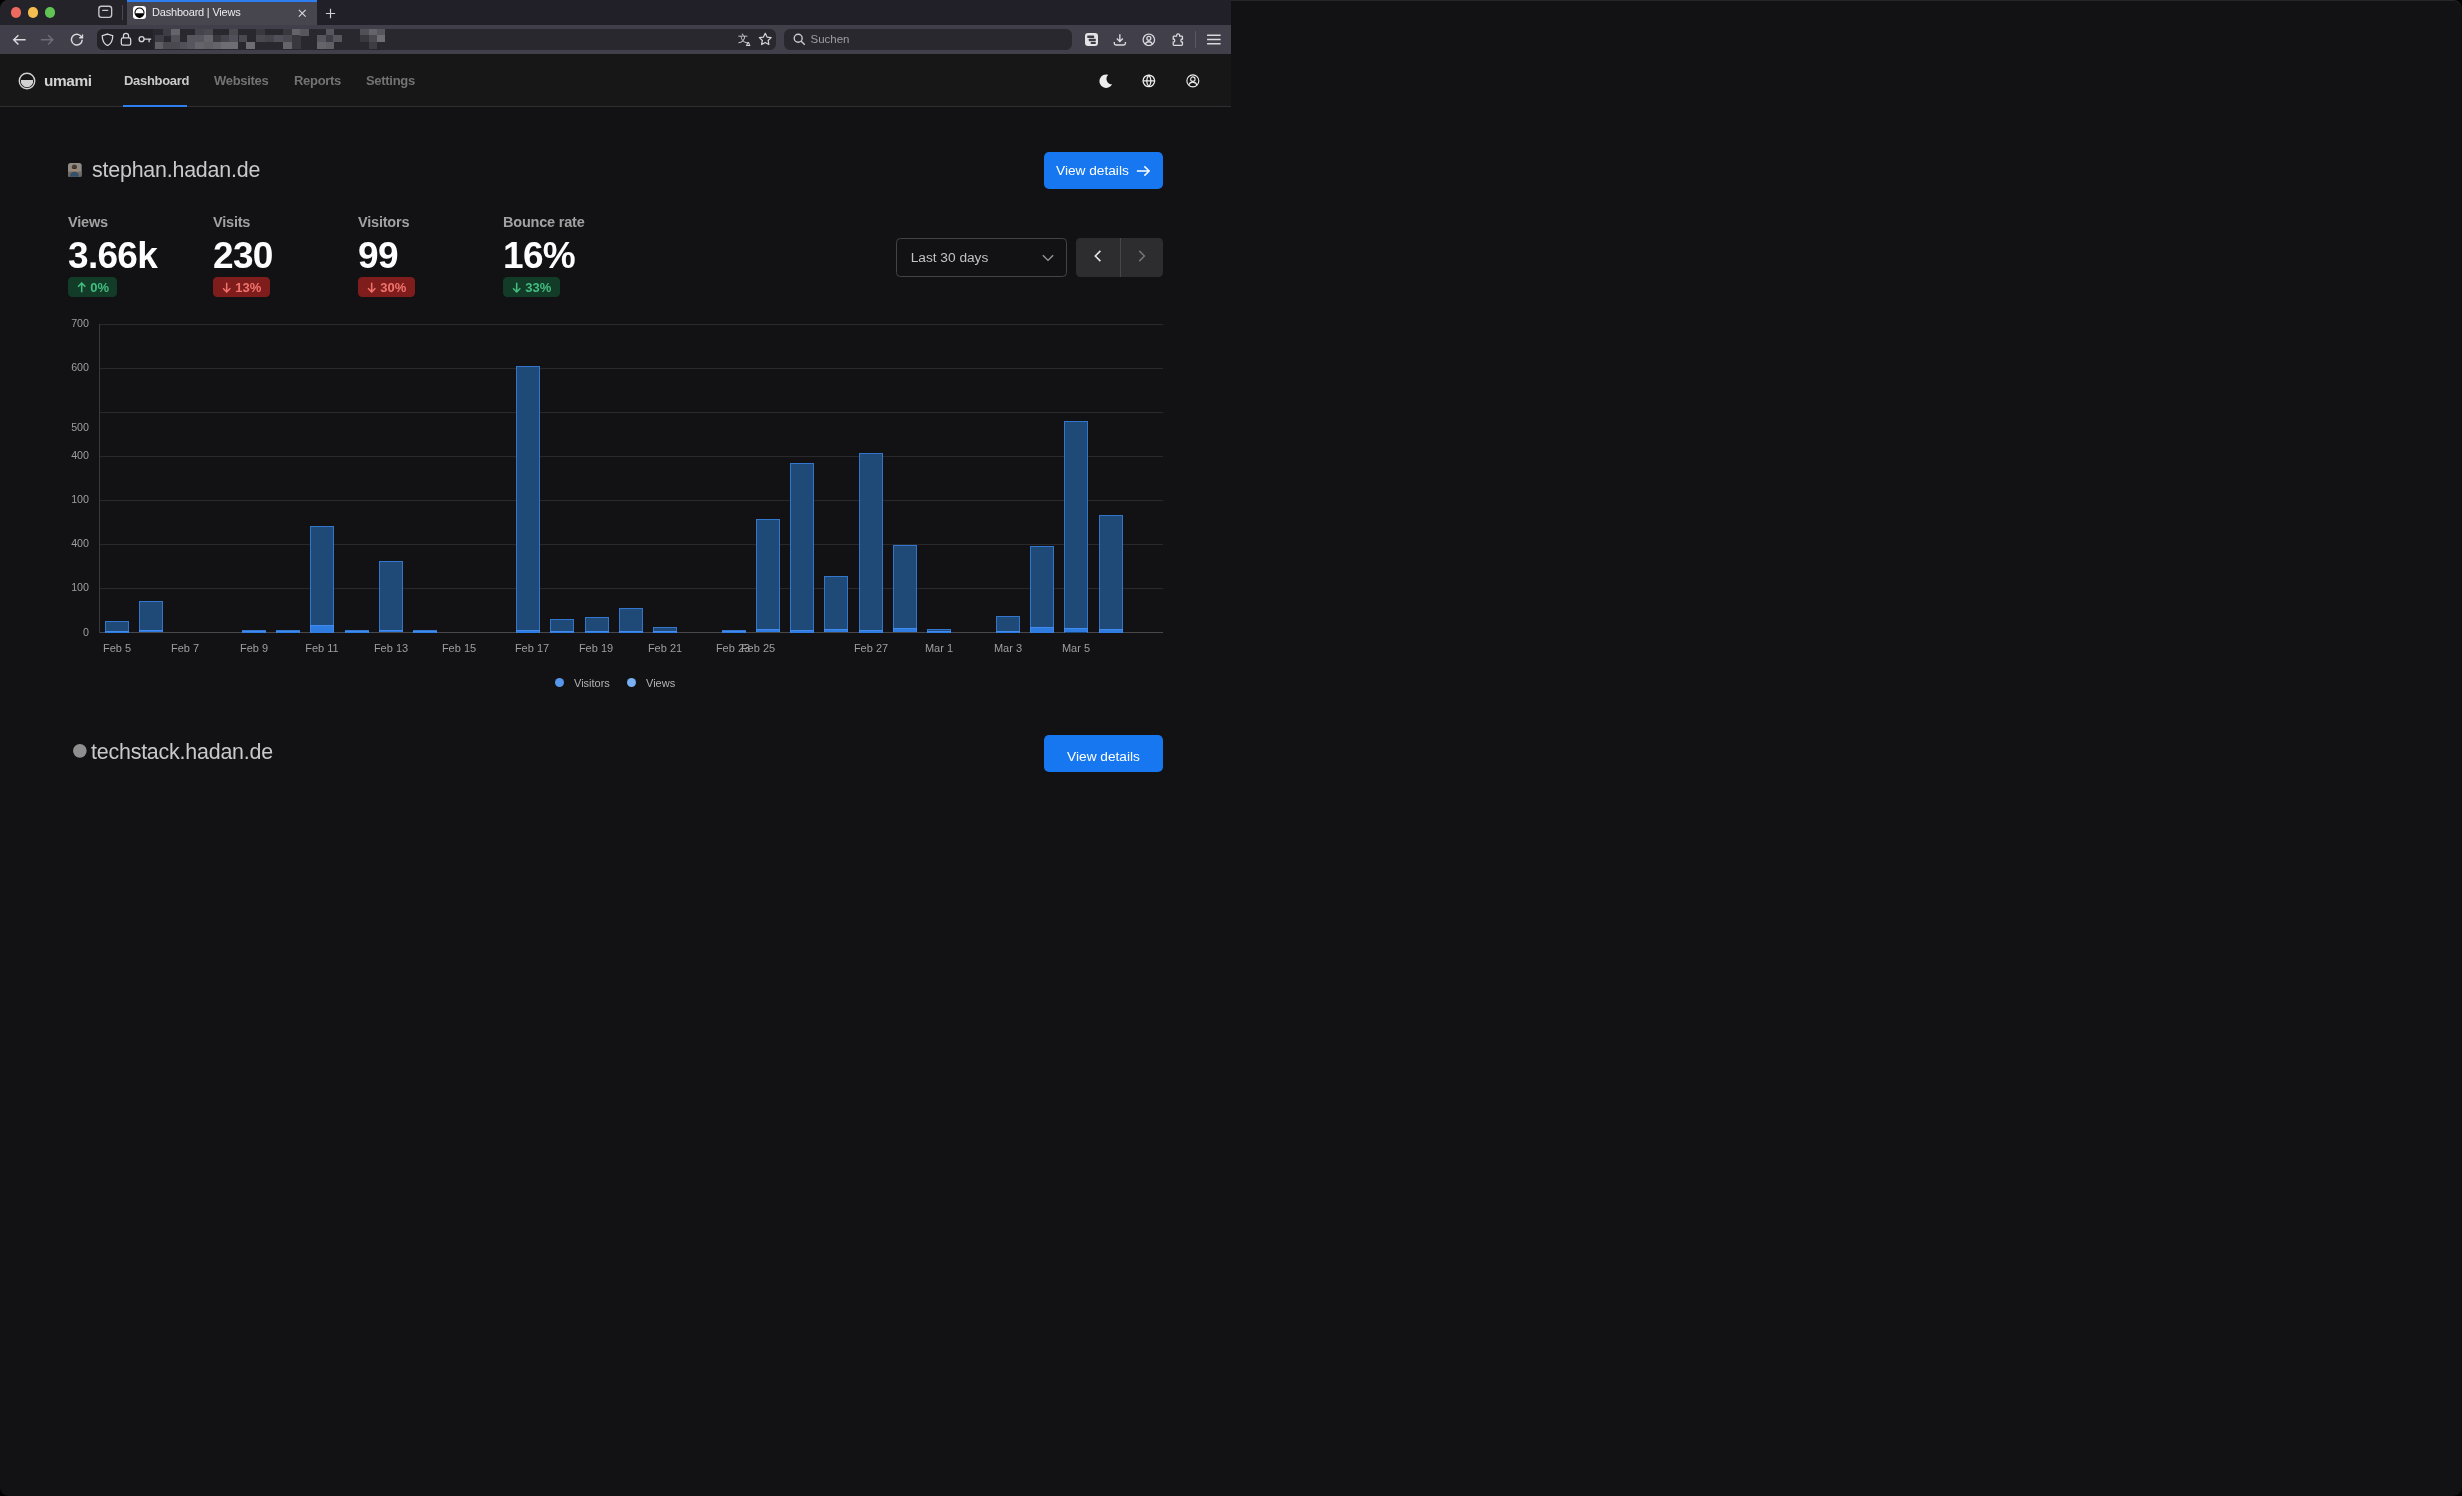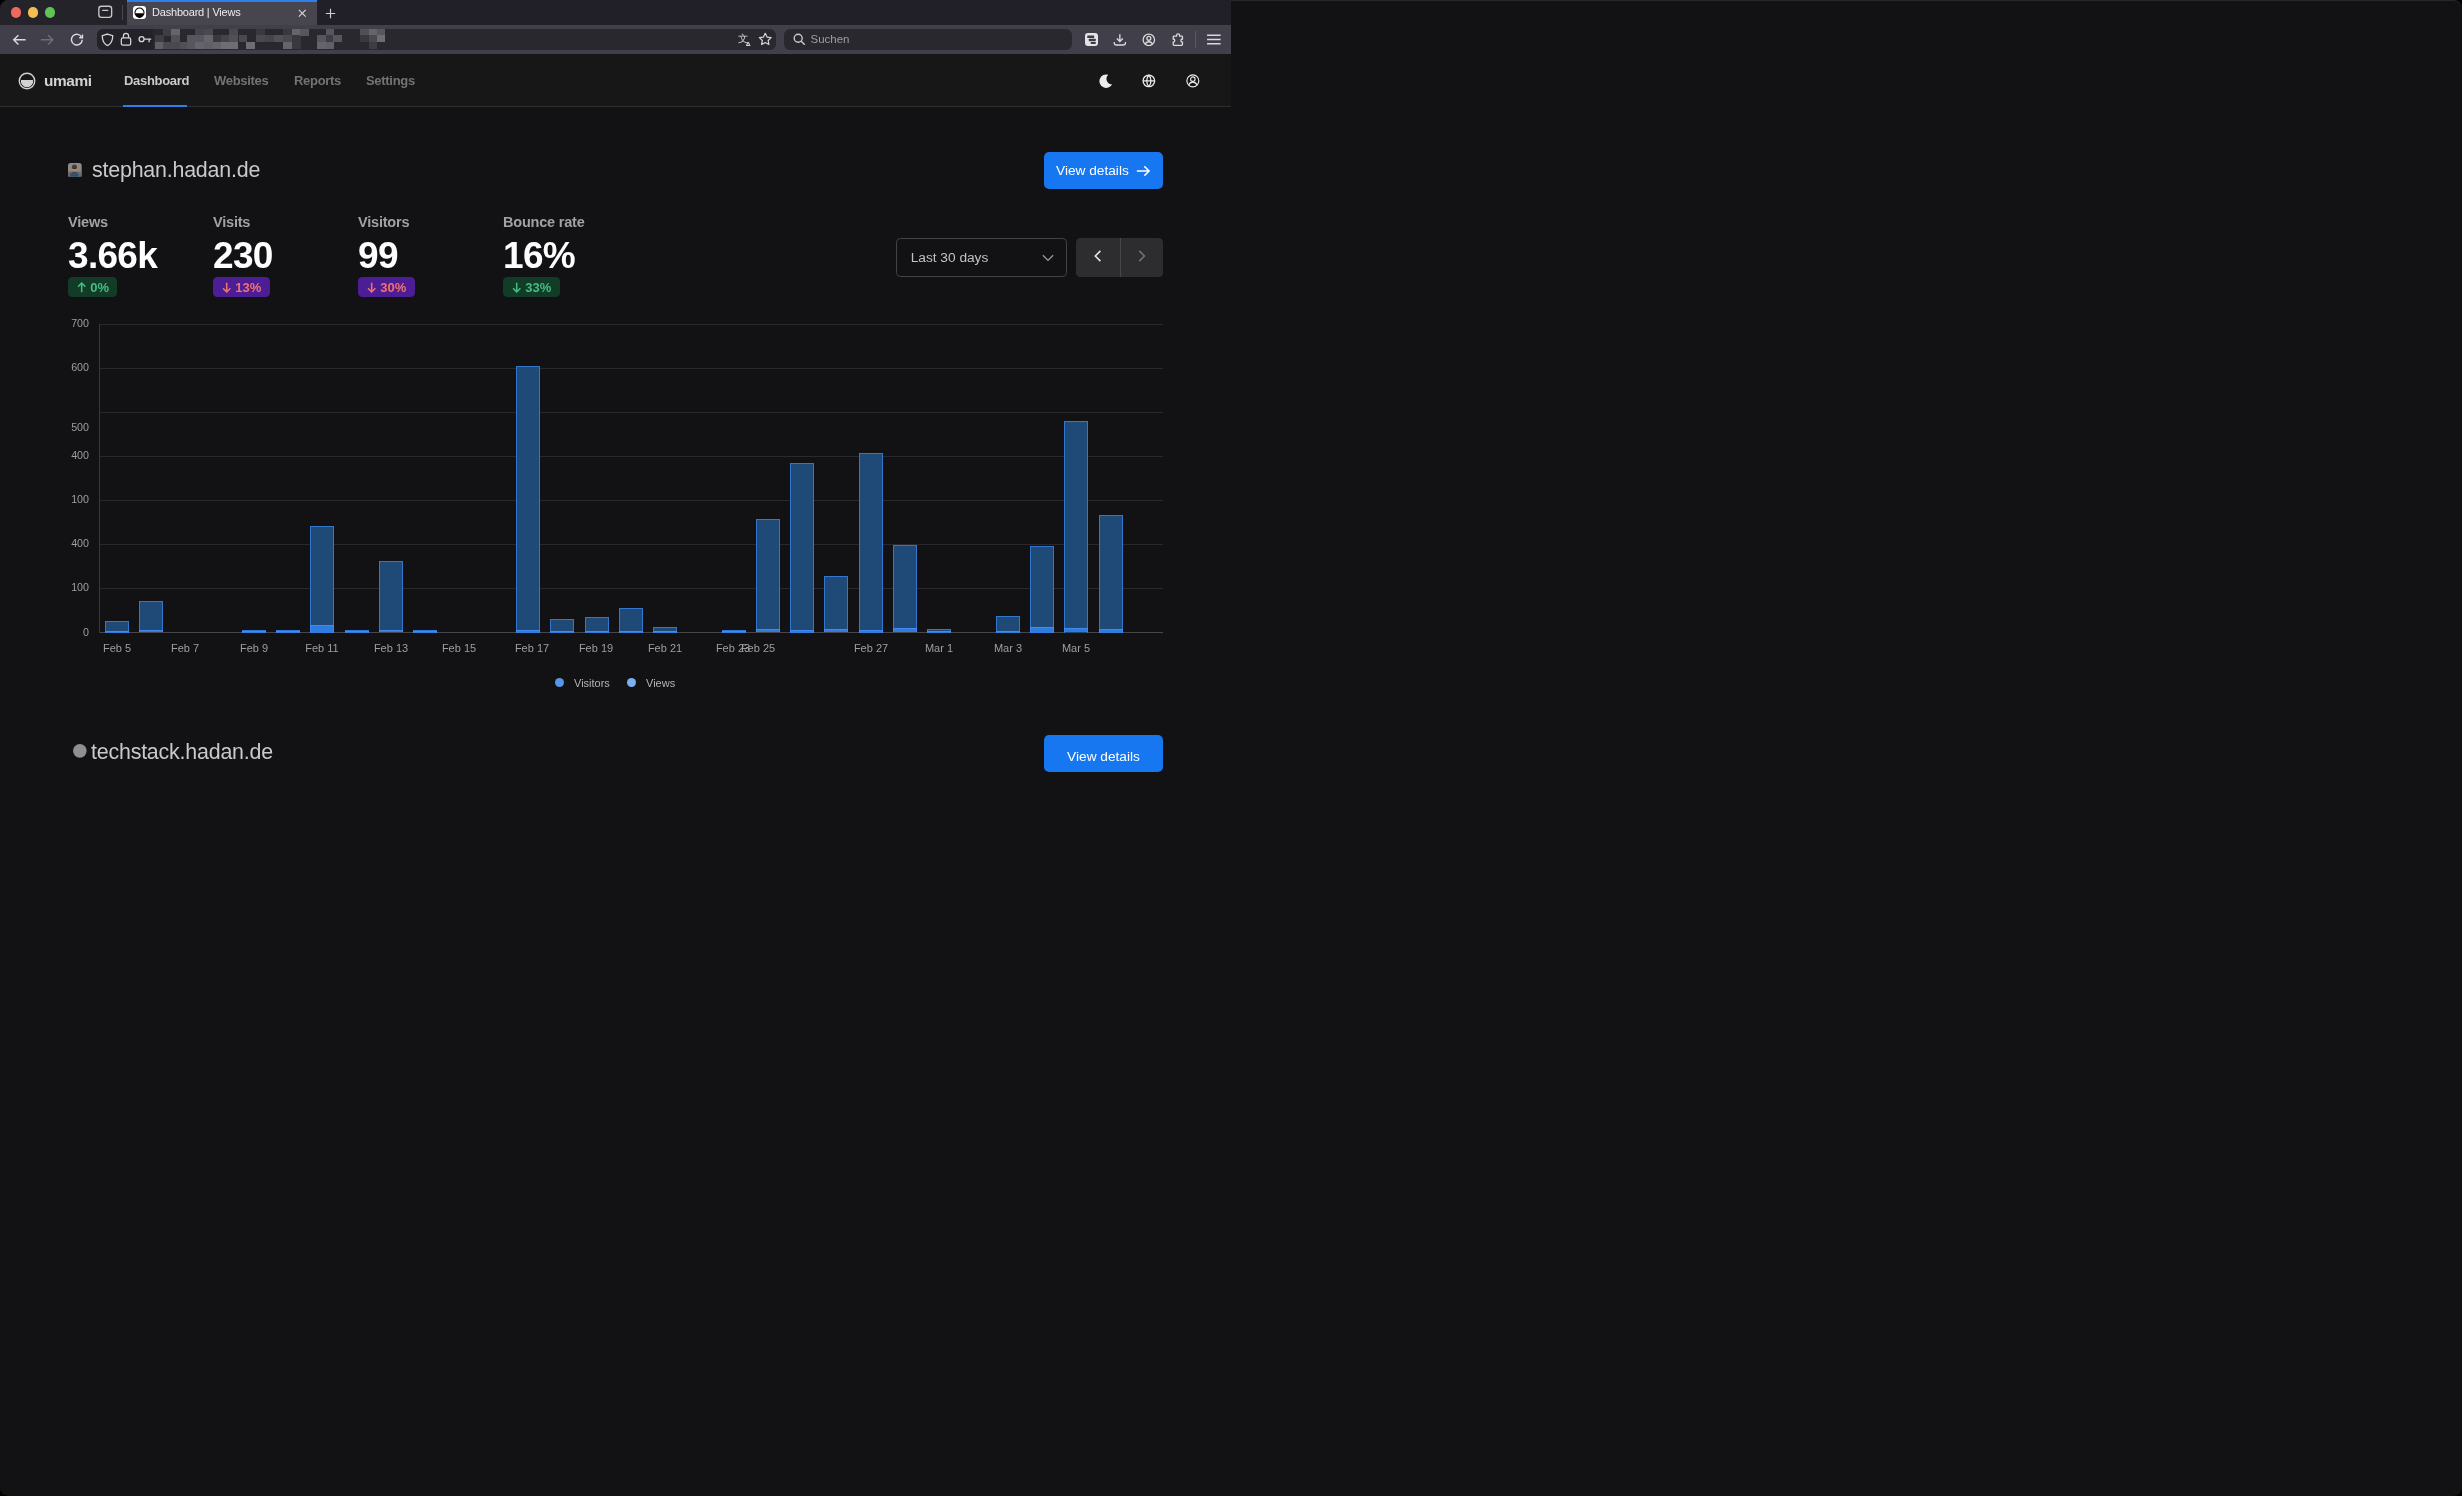--- a/index.html
+++ b/index.html
@@ -31,21 +31,21 @@
 .sitetitle{position:absolute;font-size:21.4px;font-weight:normal;color:#c9c9c9;letter-spacing:-0.2px;line-height:21.4px}
 .btn{position:absolute;left:1044px;width:119px;height:37px;background:#1677f0;border-radius:5.1px;
  color:#fff;font-size:13.7px;display:flex;align-items:center;justify-content:center;gap:7.7px}
 .mlabel{font-size:14.5px;font-weight:bold;color:#a2a2a2;letter-spacing:-0.2px}
 .mvalue{font-size:37px;font-weight:bold;color:#fdfdfd;letter-spacing:-0.7px;line-height:36px;margin-top:7.3px}
 .mlabel{line-height:17px}
 .brow{display:flex;margin-top:2.6px}
 .badge{display:inline-flex;align-items:center;gap:4.3px;height:20.5px;
  padding:0 8.5px;border-radius:4.3px;font-size:13px;font-weight:bold}
 .badge.g{background:#123c27;color:#43bd80}
-.badge.r{background:#4c1d95;color:#f2736c}
+.badge.r{background:#7f1d1d;color:#f2736c}
 .badge svg{display:block}
 .select{position:absolute;left:896px;top:238px;width:171px;height:39px;border:0.9px solid #434347;
  border-radius:4.3px;color:#c2c2c2;font-size:13.7px;line-height:38px;padding-left:13.7px}
 .pager{position:absolute;left:1076px;top:238px;width:87px;height:39px;background:#2d2d30;border-radius:4.3px}
 .pager .half{position:absolute;top:0;width:44px;height:39px;text-align:center;line-height:39px}
 
 .ylab{position:absolute;left:34px;width:55px;text-align:right;font-size:10.7px;color:#9e9e9e;line-height:15.4px}
 .gl{position:absolute;left:99px;width:1064px;height:0.9px;background:#29292d}
 .gl0{position:absolute;left:99px;width:1064px;height:0.9px;background:#47474c}
 .vax{position:absolute;left:99px;top:324px;width:0.9px;height:309px;background:#38383d}

